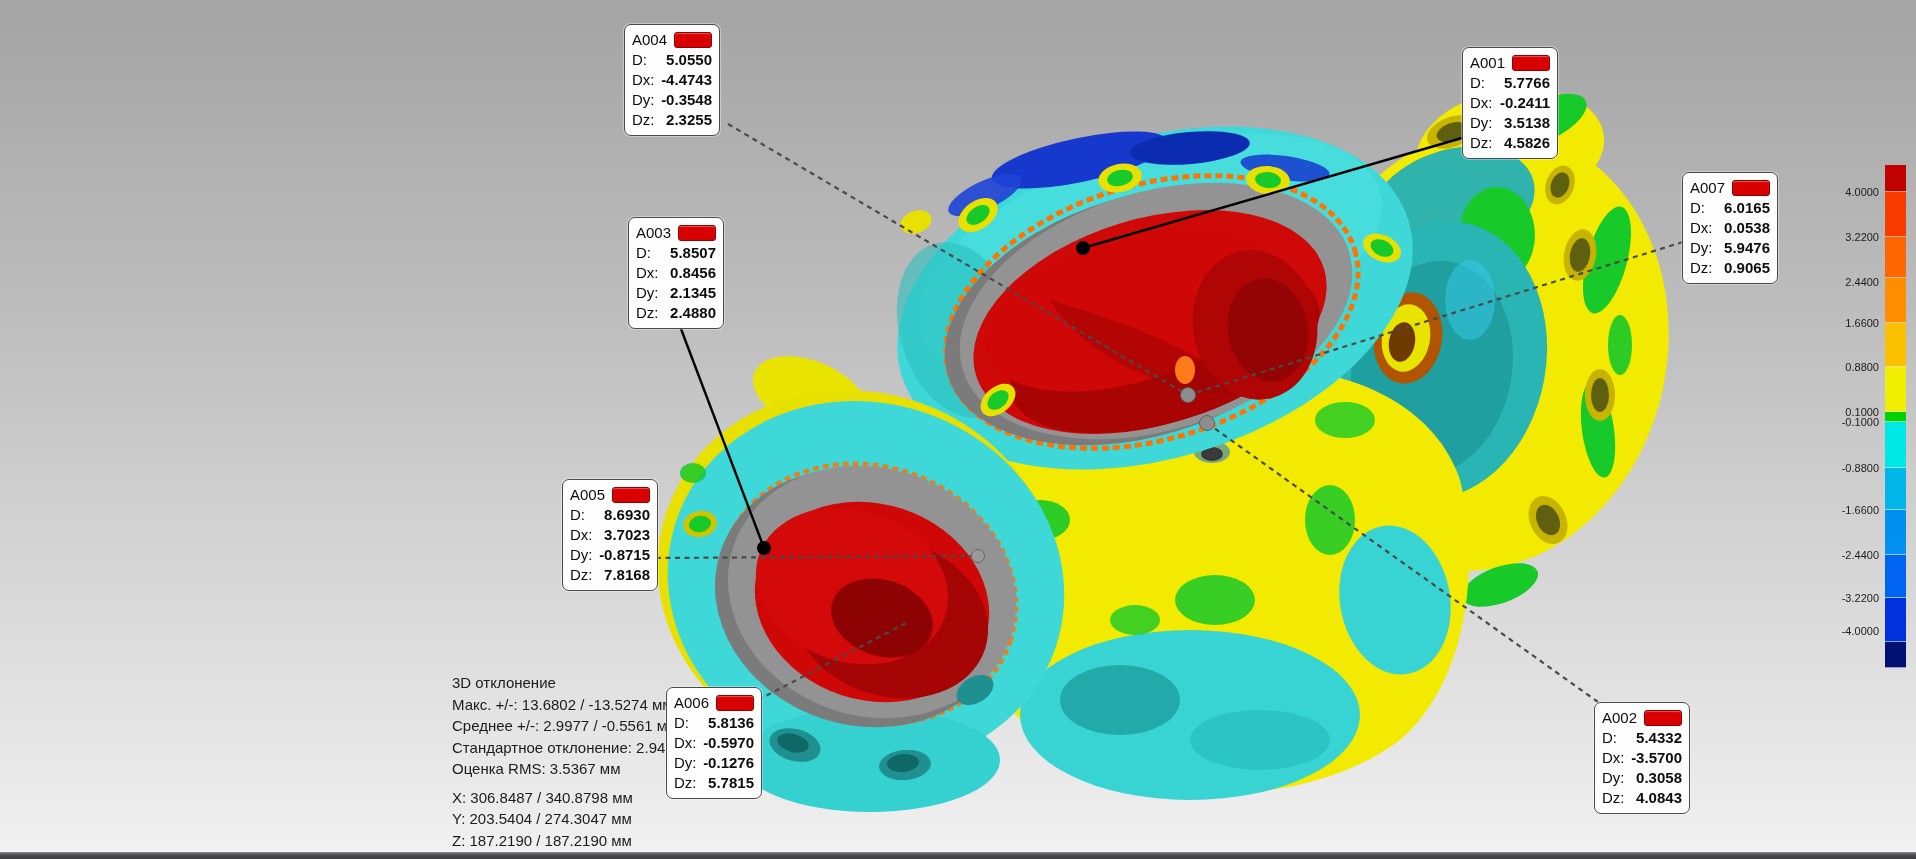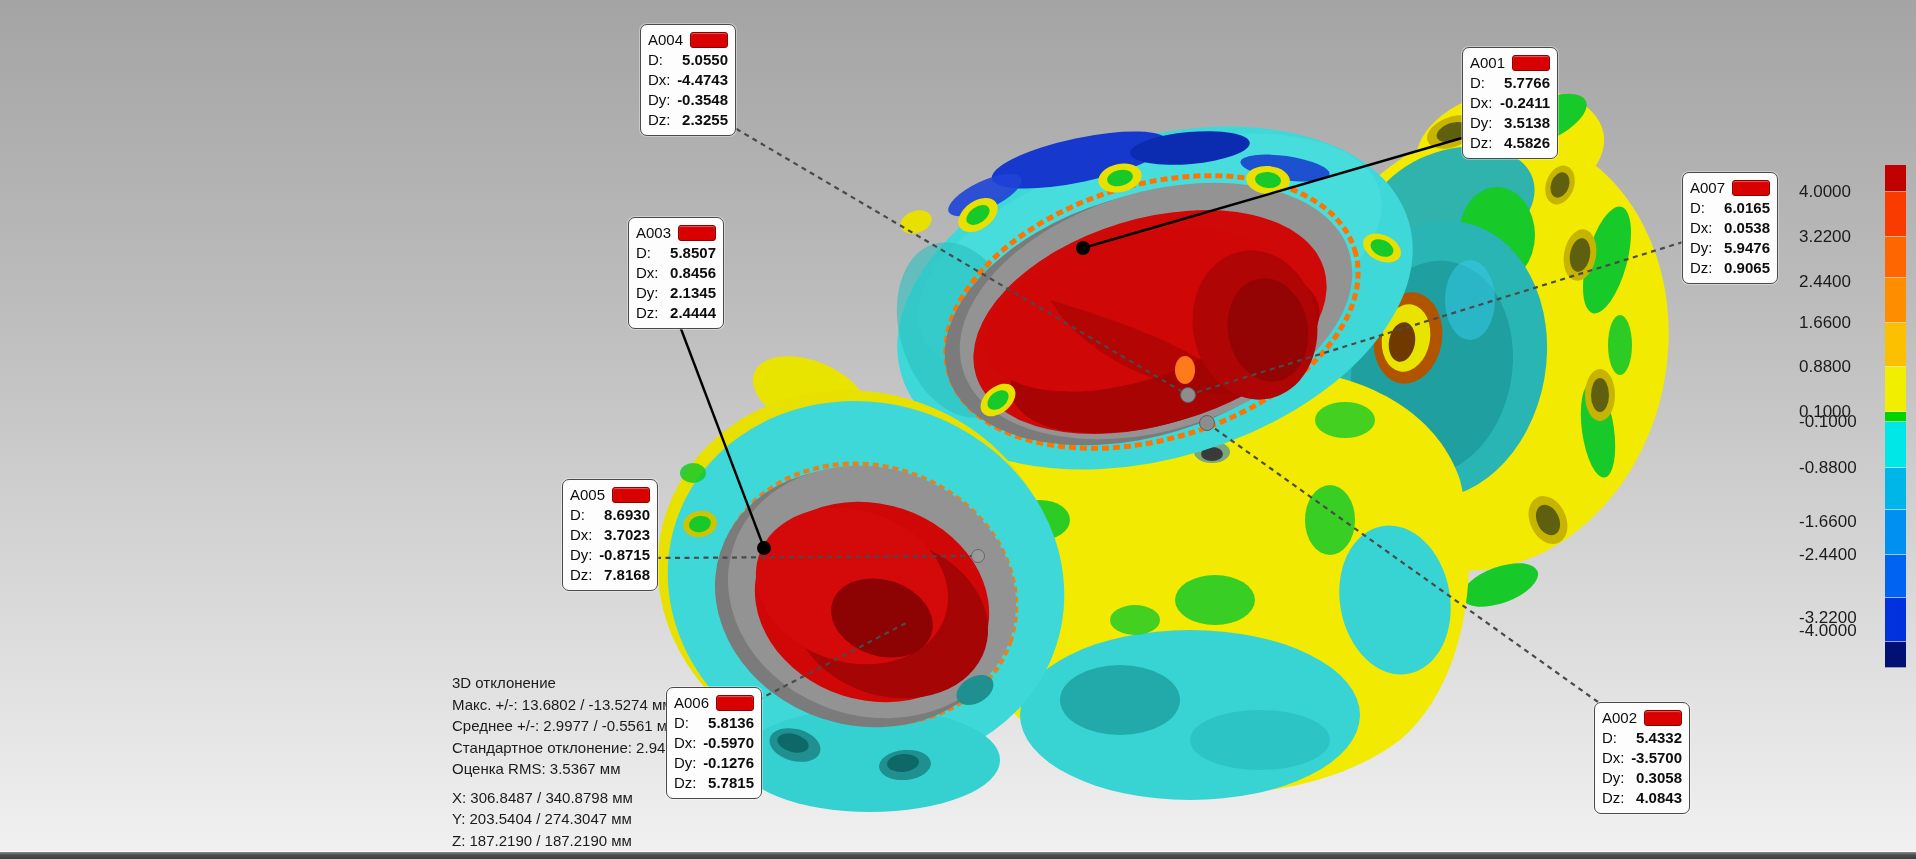--- a/index.html
+++ b/index.html
@@ -27,22 +27,22 @@
   
   #stats{
     position:absolute;z-index:2;left:452px;top:672px;
     font-size:15px;line-height:21.5px;color:#1b1b1b;white-space:nowrap;
   }
   #stats .gap{height:7px;}
   
   #colorbar{position:absolute;z-index:5;left:1799px;top:165px;width:107px;height:503px;}
   #cb-labels{position:absolute;left:0;top:0;width:80px;height:503px;}
   #cb-labels span{
-    position:absolute;right:0;width:80px;
-    font-size:17px;line-height:18px;color:#1c1c1c;white-space:nowrap;
+    position:absolute;right:0;width:80px;text-align:right;
+    font-size:11px;line-height:18px;color:#1c1c1c;white-space:nowrap;
   }
   #cb-bar{position:absolute;left:86px;top:0;width:21px;}
   #cb-bar div{width:21px;border-bottom:1px solid rgba(245,245,245,.6);box-sizing:border-box;}
   
   #bottom-bar{
     position:absolute;z-index:6;left:0;top:851px;width:1916px;height:8px;
     background:linear-gradient(180deg,#8a8a8a 0%,#4a4a4c 40%,#3c3c40 100%);
     border-top:1px solid #fafafa;
   }
 </style>
@@ -173,21 +173,21 @@
       <line x1="1462" y1="138" x2="1083" y2="248"></line>
       <line x1="678" y1="321" x2="764" y2="548"></line>
     </g>
     <circle cx="1083" cy="248" r="7" fill="#000"></circle>
     <circle cx="764" cy="548" r="7" fill="#000"></circle>
     <circle cx="1188" cy="395" r="7.5" fill="#8d8d8d" stroke="#5f5f5f" stroke-width="1"></circle>
     <circle cx="1207" cy="423" r="7.5" fill="#8d8d8d" stroke="#5f5f5f" stroke-width="1"></circle>
     <circle cx="978" cy="556" r="6.5" fill="#9a9a9a" stroke="#666" stroke-width="1"></circle>
   </svg>
 
-  <div class="ann" style="left:640px;top:24px">
+  <div class="ann" style="left:624px;top:24px">
     <div class="ann-h">
       <span class="ann-id">A004</span>
       <span class="ann-swatch" style="background: rgb(216, 0, 0);"></span>
     </div>
     <div class="ann-r">
         <span>D:</span>
         <span class="v">5.0550</span>
       </div>
     <div class="ann-r">
         <span>Dx:</span>
@@ -261,21 +261,21 @@
     <div class="ann-r">
         <span>Dx:</span>
         <span class="v">0.8456</span>
       </div>
     <div class="ann-r">
         <span>Dy:</span>
         <span class="v">2.1345</span>
       </div>
     <div class="ann-r">
         <span>Dz:</span>
-        <span class="v">2.4444</span>
+        <span class="v">2.4880</span>
       </div>
   </div>
 
   <div class="ann" style="left:562px;top:479px">
     <div class="ann-h">
       <span class="ann-id">A005</span>
       <span class="ann-swatch" style="background: rgb(216, 0, 0);"></span>
     </div>
     <div class="ann-r">
         <span>D:</span>
@@ -356,23 +356,23 @@
   <div id="colorbar">
     <div id="cb-labels">
       <span style="top:18px">4.0000</span>
       <span style="top:63px">3.2200</span>
       <span style="top:108px">2.4400</span>
       <span style="top:149px">1.6600</span>
       <span style="top:193px">0.8800</span>
       <span style="top:238px">0.1000</span>
       <span style="top:248px">-0.1000</span>
       <span style="top:294px">-0.8800</span>
-      <span style="top:348px">-1.6600</span>
+      <span style="top:336px">-1.6600</span>
       <span style="top:381px">-2.4400</span>
-      <span style="top:444px">-3.2200</span>
+      <span style="top:424px">-3.2200</span>
       <span style="top:457px">-4.0000</span>
     </div>
     <div id="cb-bar">
       <div style="height: 27px; background: rgb(193, 0, 0);"></div>
       <div style="height: 45px; background: rgb(249, 59, 0);"></div>
       <div style="height: 41px; background: rgb(253, 102, 0);"></div>
       <div style="height: 45px; background: rgb(254, 142, 0);"></div>
       <div style="height: 44px; background: rgb(251, 193, 0);"></div>
       <div style="height: 45px; background: rgb(242, 238, 0);"></div>
       <div style="height: 10px; background: rgb(0, 212, 0);"></div>

